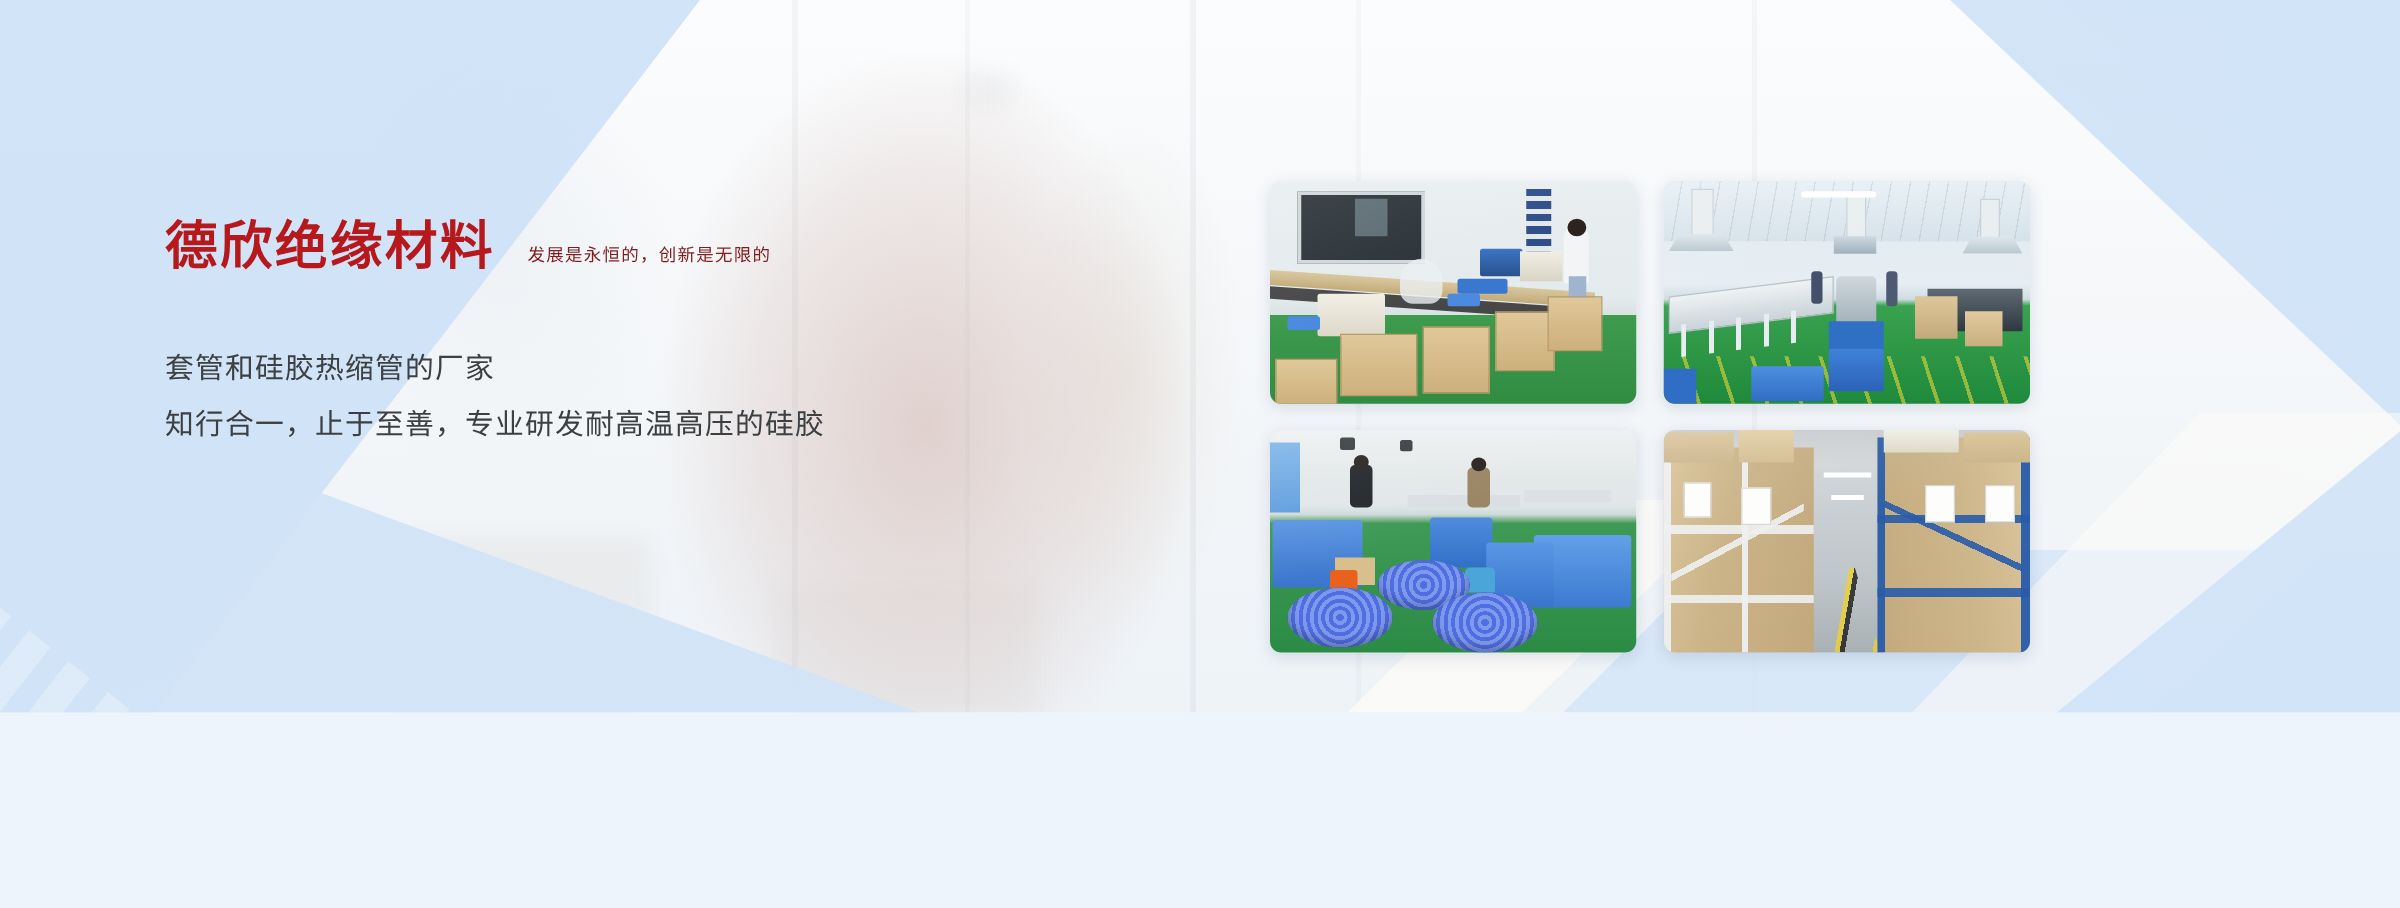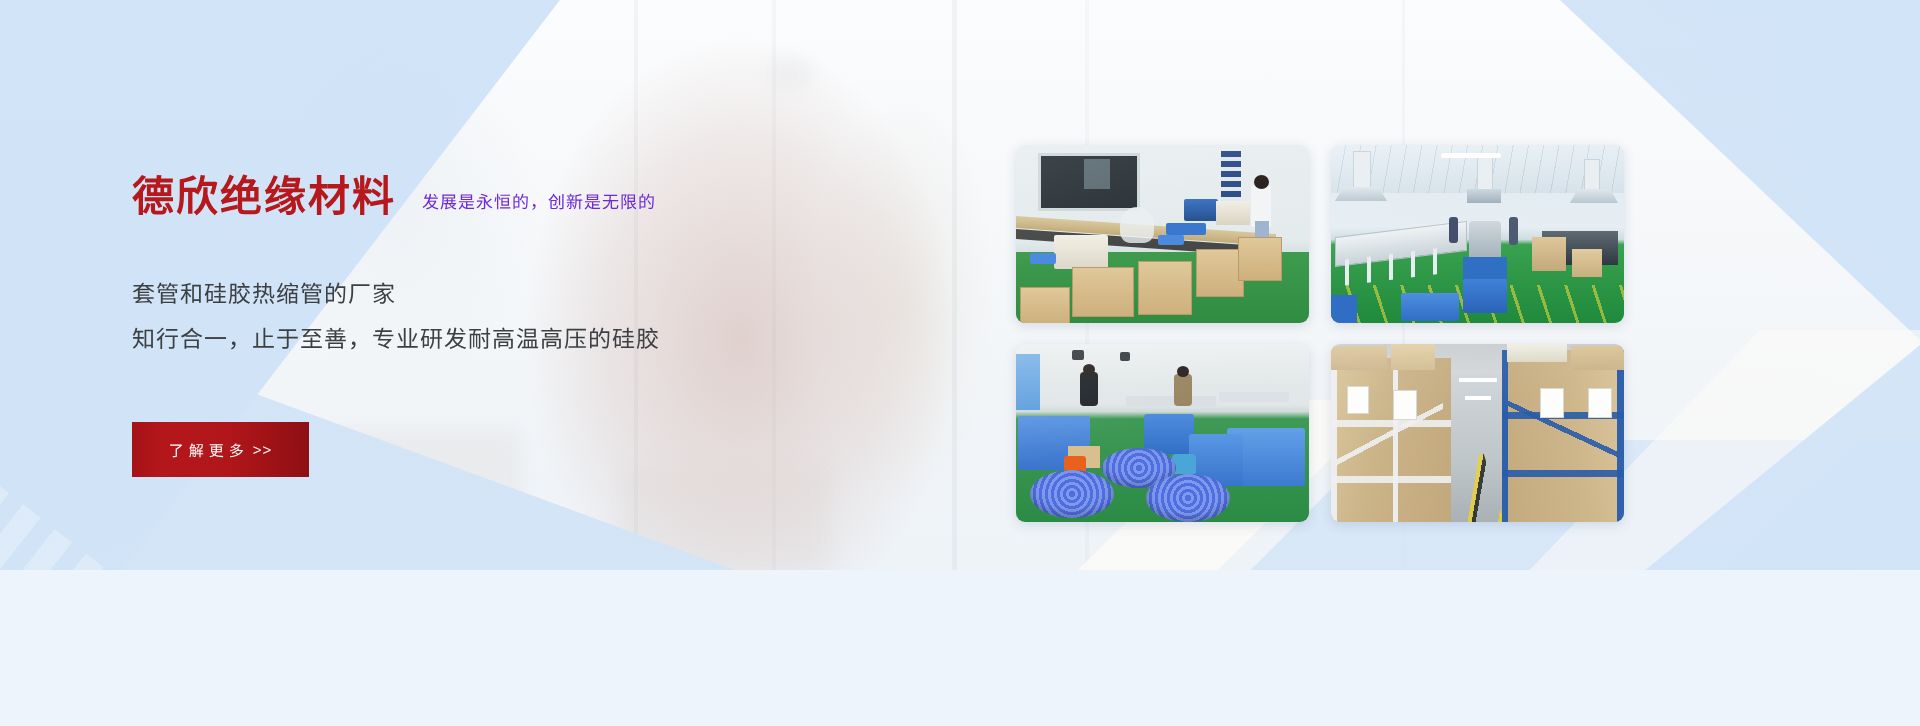--- a/index.html
+++ b/index.html
@@ -92,21 +92,21 @@
 
   
   .copy{position:absolute;left:132px;top:176px;width:700px;}
   .title-row{display:flex;align-items:flex-end;gap:26px;}
   .brand-title{
     font-size:42px;font-weight:bold;color:#b7181c;letter-spacing:2px;
     line-height:1;margin:0;white-space:nowrap;
     font-family:"Liberation Sans","DejaVu Sans",sans-serif;
   }
   .brand-slogan{
-    font-size:17px;color:#6d28d9;letter-spacing:1px;
+    font-size:14px;color:#7f1d1d;letter-spacing:1px;
     padding-bottom:5px;white-space:nowrap;
   }
   .desc{
     margin-top:54px;font-size:23px;color:#3d4043;line-height:1.95;
     letter-spacing:1px;max-width:580px;
   }
   .desc .line{display:block;white-space:nowrap;}
 
   .more-btn{
     position:absolute;left:0;top:246px;
@@ -267,24 +267,20 @@
     <div class="title-row">
       <h1 class="brand-title">德欣绝缘材料</h1>
       <span class="brand-slogan">发展是永恒的，创新是无限的</span>
     </div>
 
     <div class="desc">
       <span class="line">套管和硅胶热缩管的厂家</span>
       <span class="line">知行合一，止于至善，专业研发耐高温高压的硅胶</span>
     </div>
 
-    <button class="more-btn">
-      <span>了解更多</span>
-      <span class="arrows">&gt;&gt;</span>
-    </button>
   </div>
 
   <div class="grid">
 
     <div class="photo p1">
       <span class="px window"></span>
       <span class="px window2"></span>
       <span class="px rack"></span>
       <span class="px bench"></span>
       <span class="px bench2"></span>

